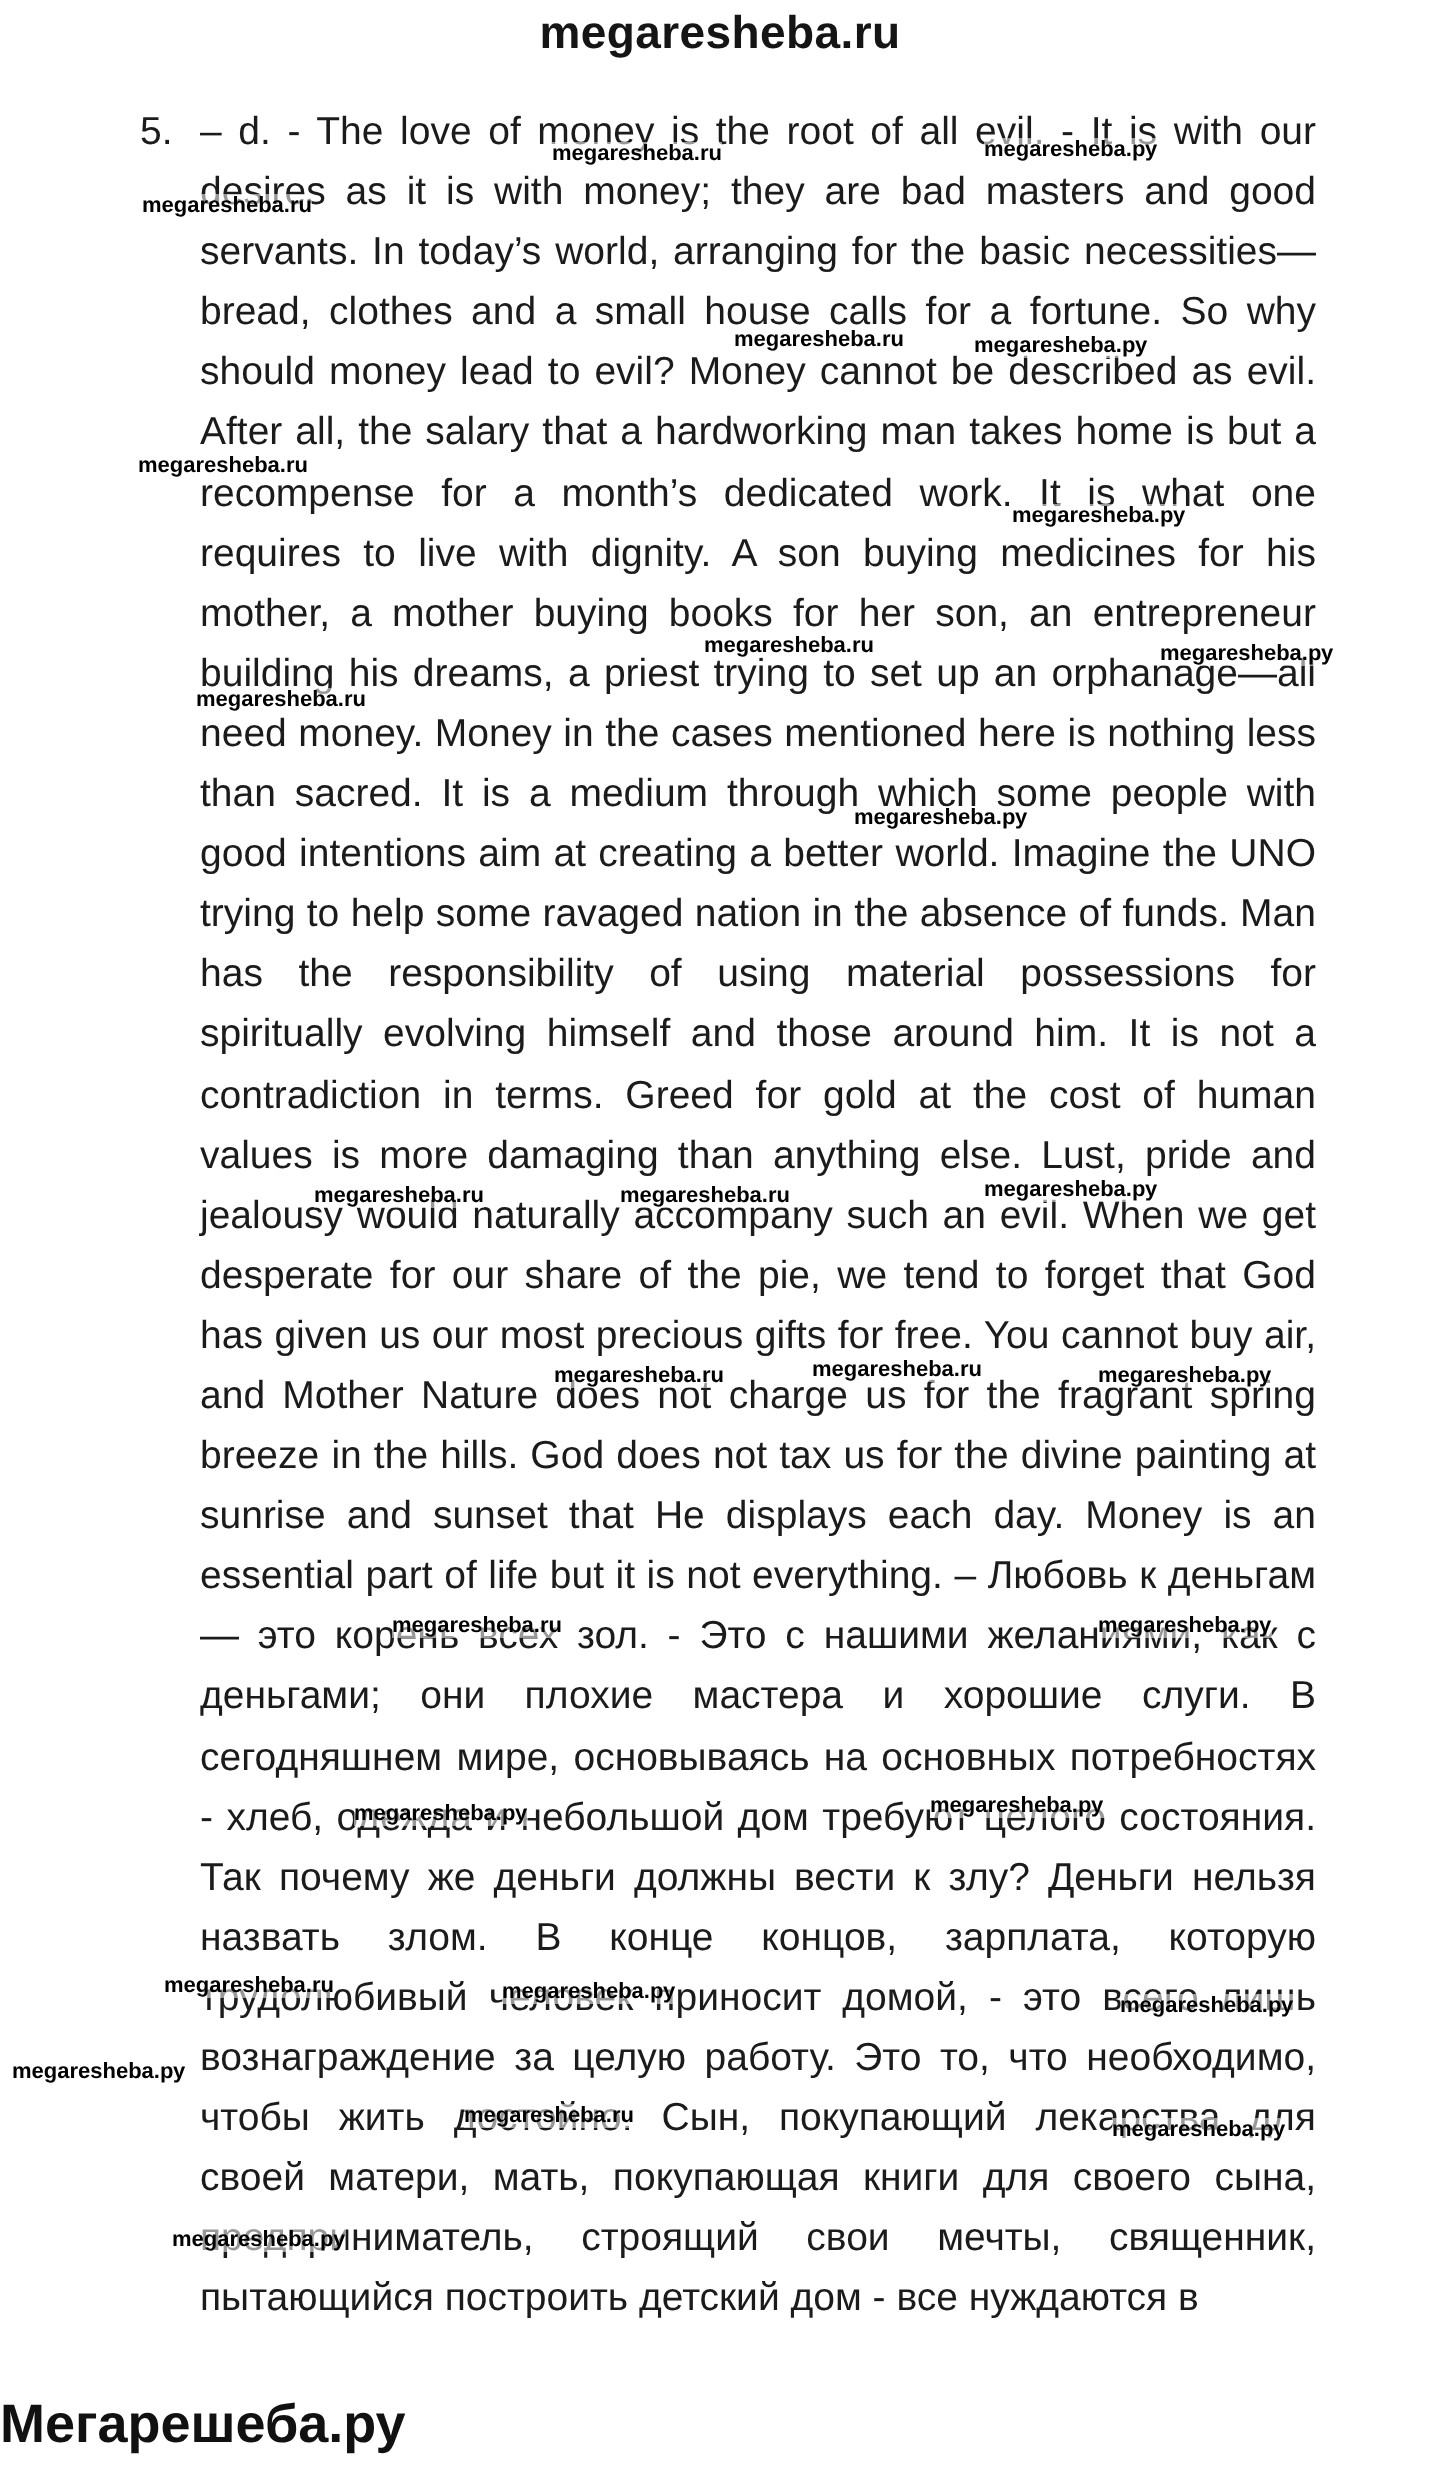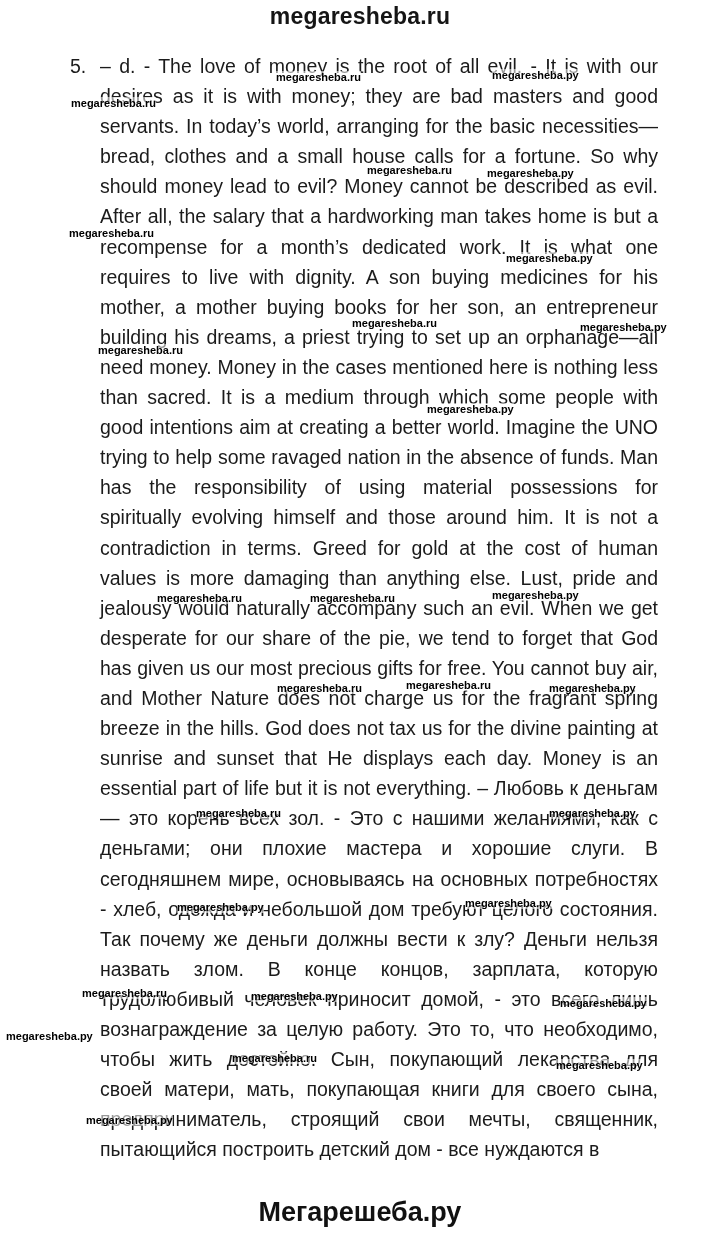--- a/index.html
+++ b/index.html
@@ -39,21 +39,20 @@
     font-size: 19.5px;
     line-height: 30.1px;
     text-align: justify;
     color: #1b1b1b;
   }
   .page-footer {
     position: absolute;
     left: 0;
     bottom: 8px;
     width: 100%;
-    text-align: center;
     font-weight: bold;
     font-size: 27px;
     color: #111111;
   }
   .watermark-layer {
     position: absolute;
     left: 0;
     top: 0;
     width: 720px;
     height: 1236px;

